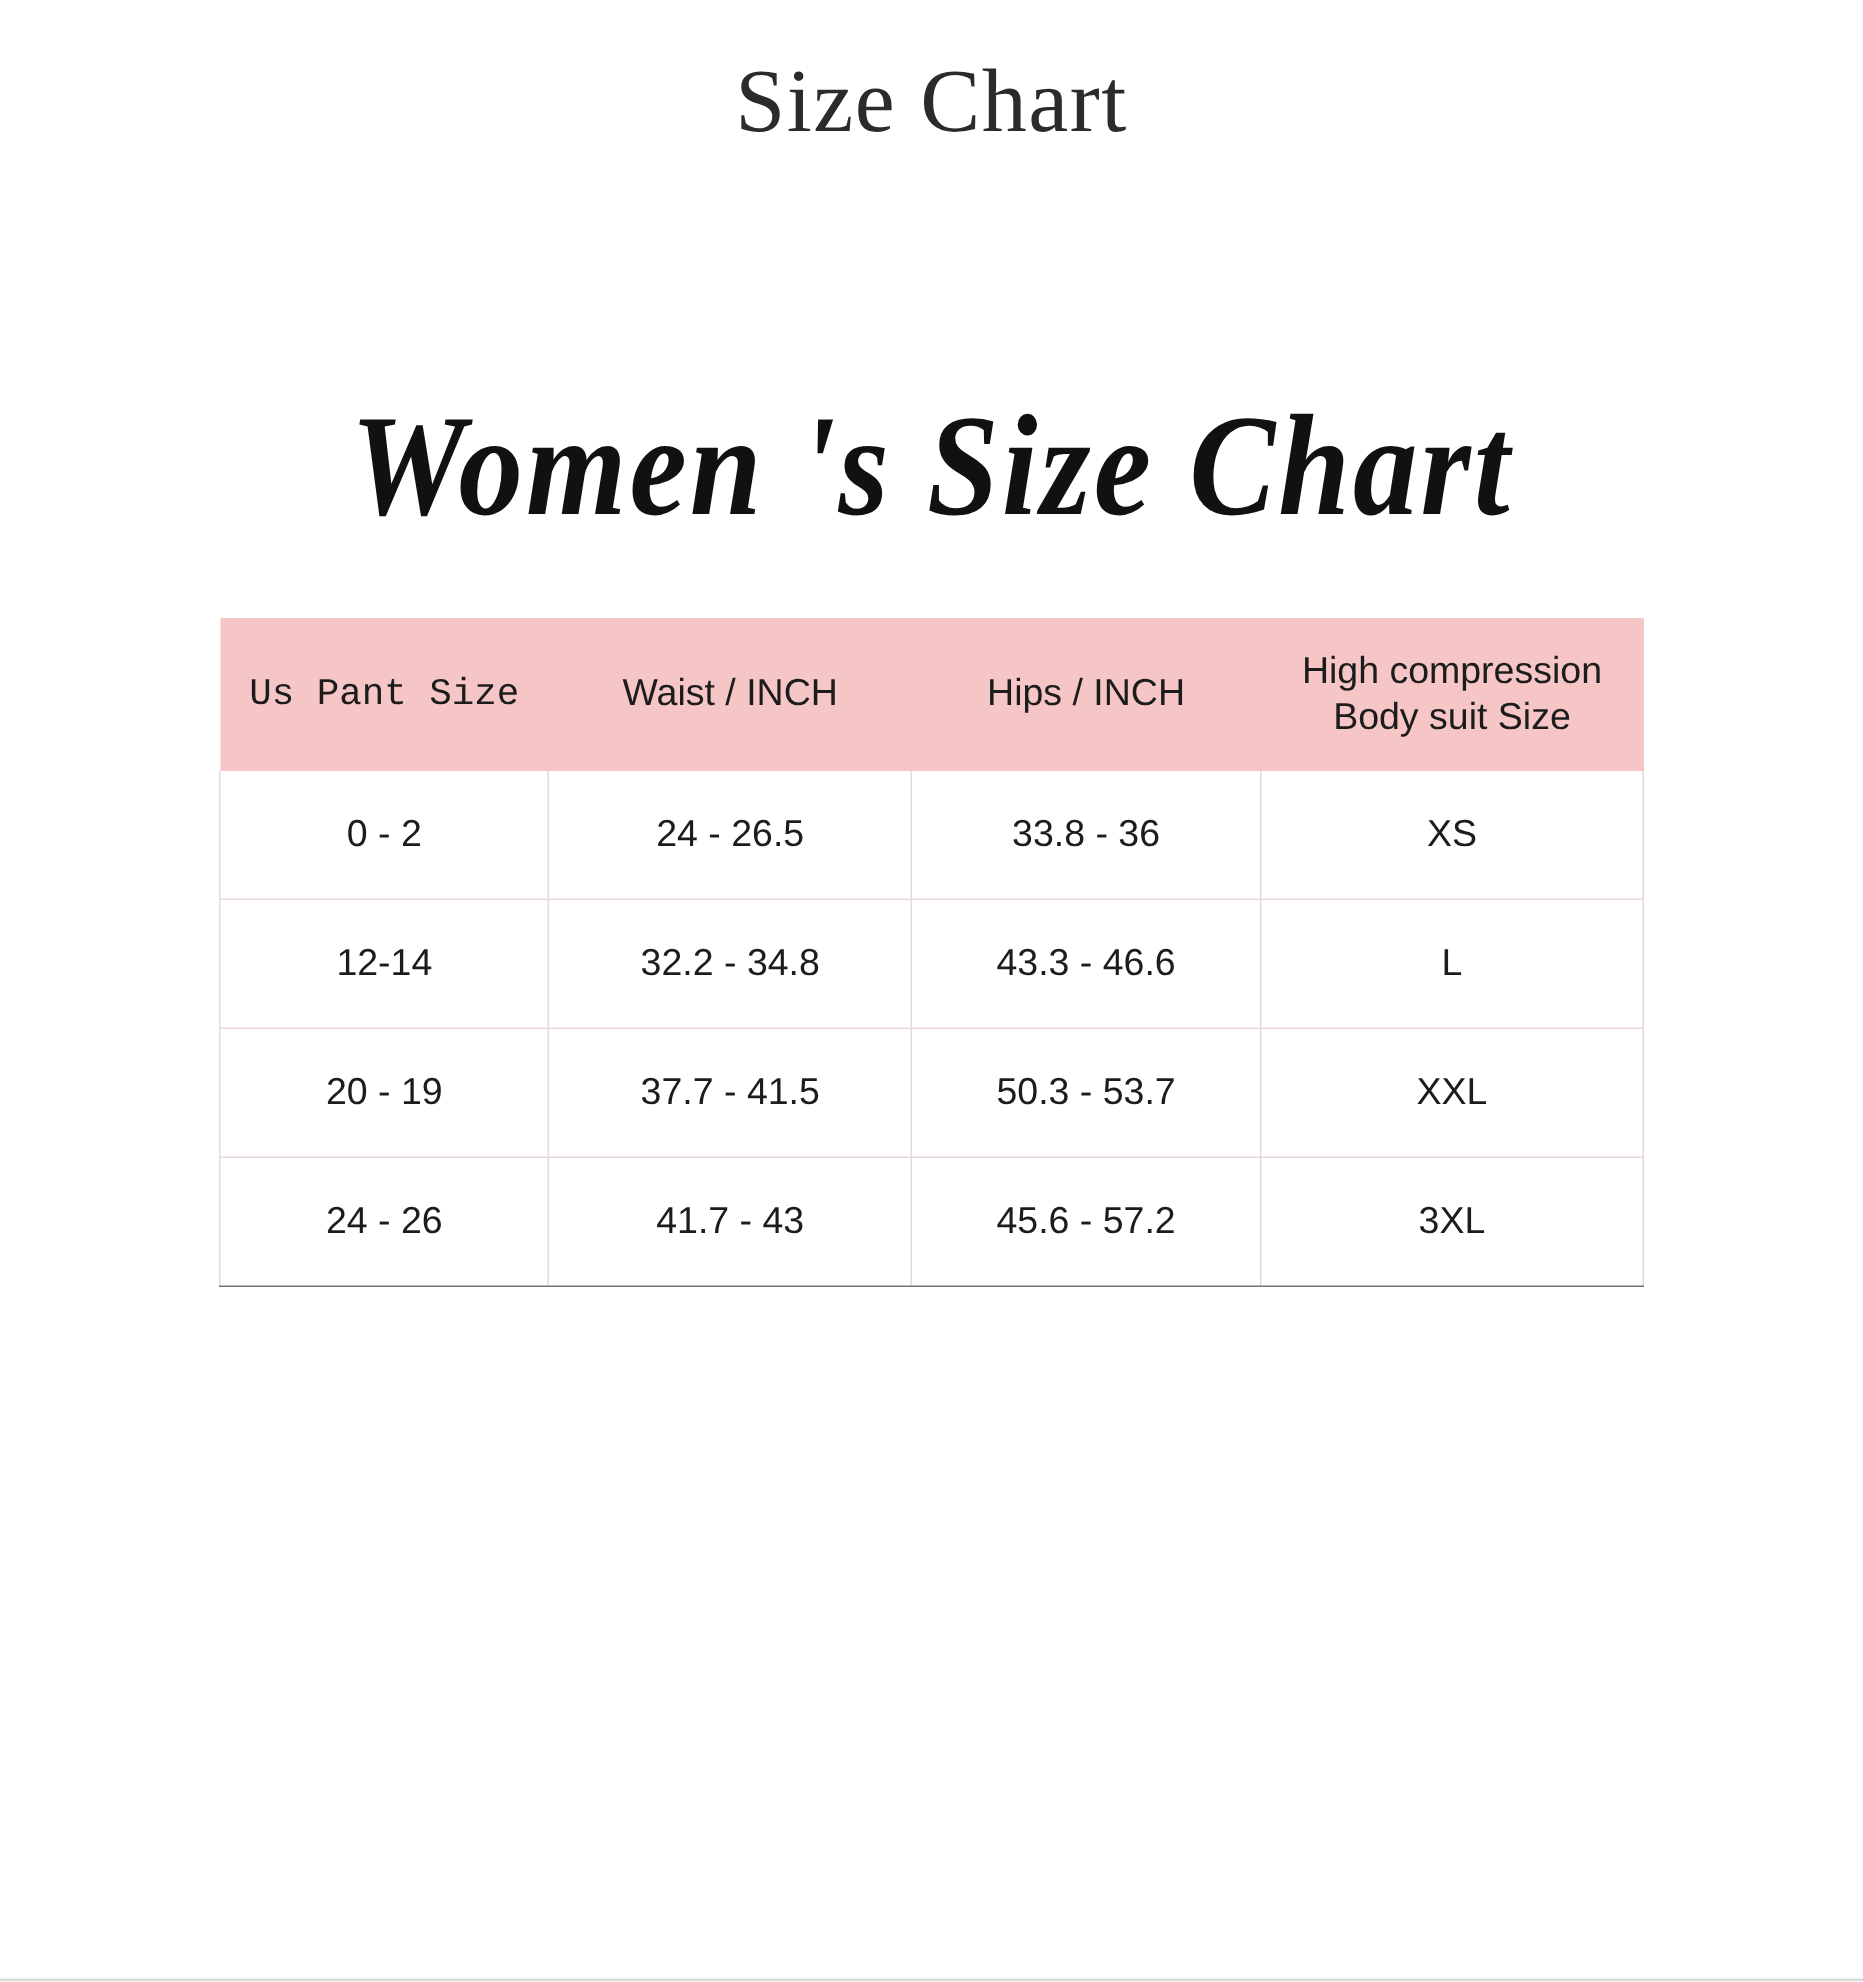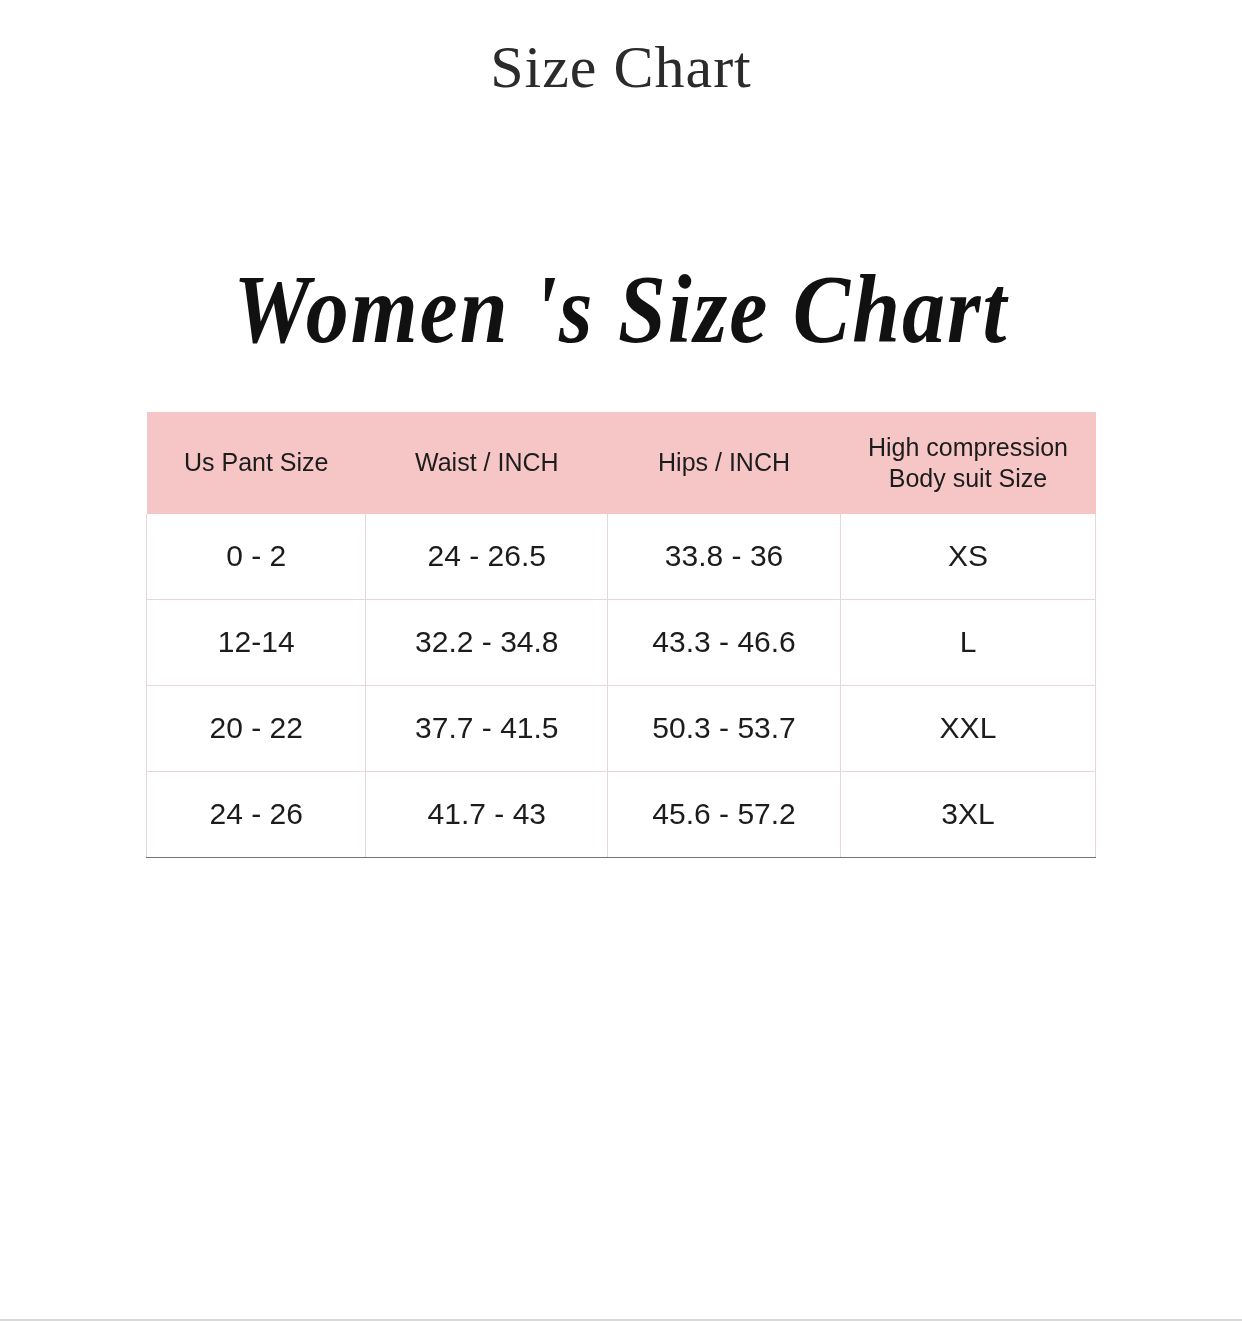--- a/index.html
+++ b/index.html
@@ -67,27 +67,27 @@
     font-weight: 400;
     font-size: 25px;
     height: 94px;
     padding: 4px 8px;
     text-align: center;
     vertical-align: middle;
     border: none;
     line-height: 1.25;
   }
 
-  table.size-table th.col1 { width: 23%; }
+  table.size-table th.col1 { width: 23%; font-family: Liberation Mono, monospace; }
   table.size-table th.col2 { width: 25.5%; }
   table.size-table th.col3 { width: 24.5%; }
   table.size-table th.col4 { width: 27%; margin-top: 28px; }
 
   table.size-table td {
-    font-size: 30px;
+    font-size: 25px;
     color: #1c1c1c;
     text-align: center;
     vertical-align: middle;
     height: 81px;
     padding: 2px 6px;
     border-right: 1px solid #e7d7d7;
     border-bottom: 1px solid #e7d7d7;
     background: #ffffff;
   }
   table.size-table td:first-child {
@@ -132,21 +132,21 @@
           <td>33.8  - 36</td>
           <td>XS</td>
         </tr>
         <tr>
           <td>12-14</td>
           <td>32.2 - 34.8</td>
           <td>43.3 - 46.6</td>
           <td>L</td>
         </tr>
         <tr>
-          <td>20 - 22</td>
+          <td>20 - 19</td>
           <td>37.7 - 41.5</td>
           <td>50.3 - 53.7</td>
           <td>XXL</td>
         </tr>
         <tr>
           <td>24 - 26</td>
           <td>41.7 - 43</td>
           <td>45.6 - 57.2</td>
           <td>3XL</td>
         </tr>

